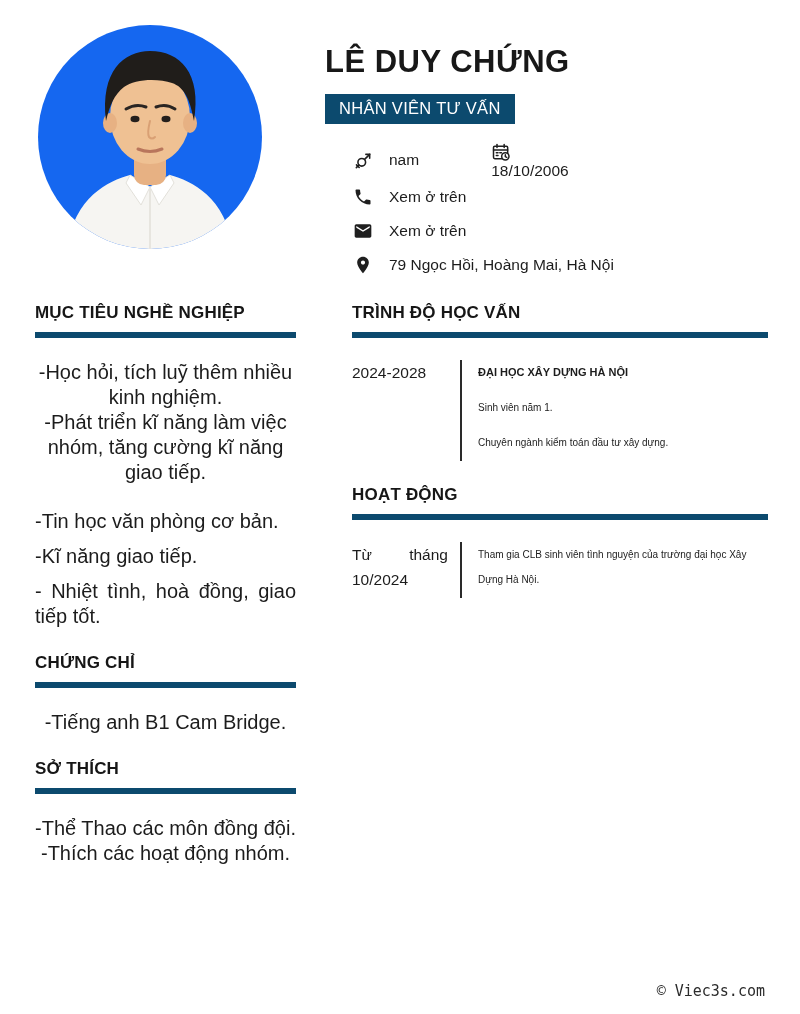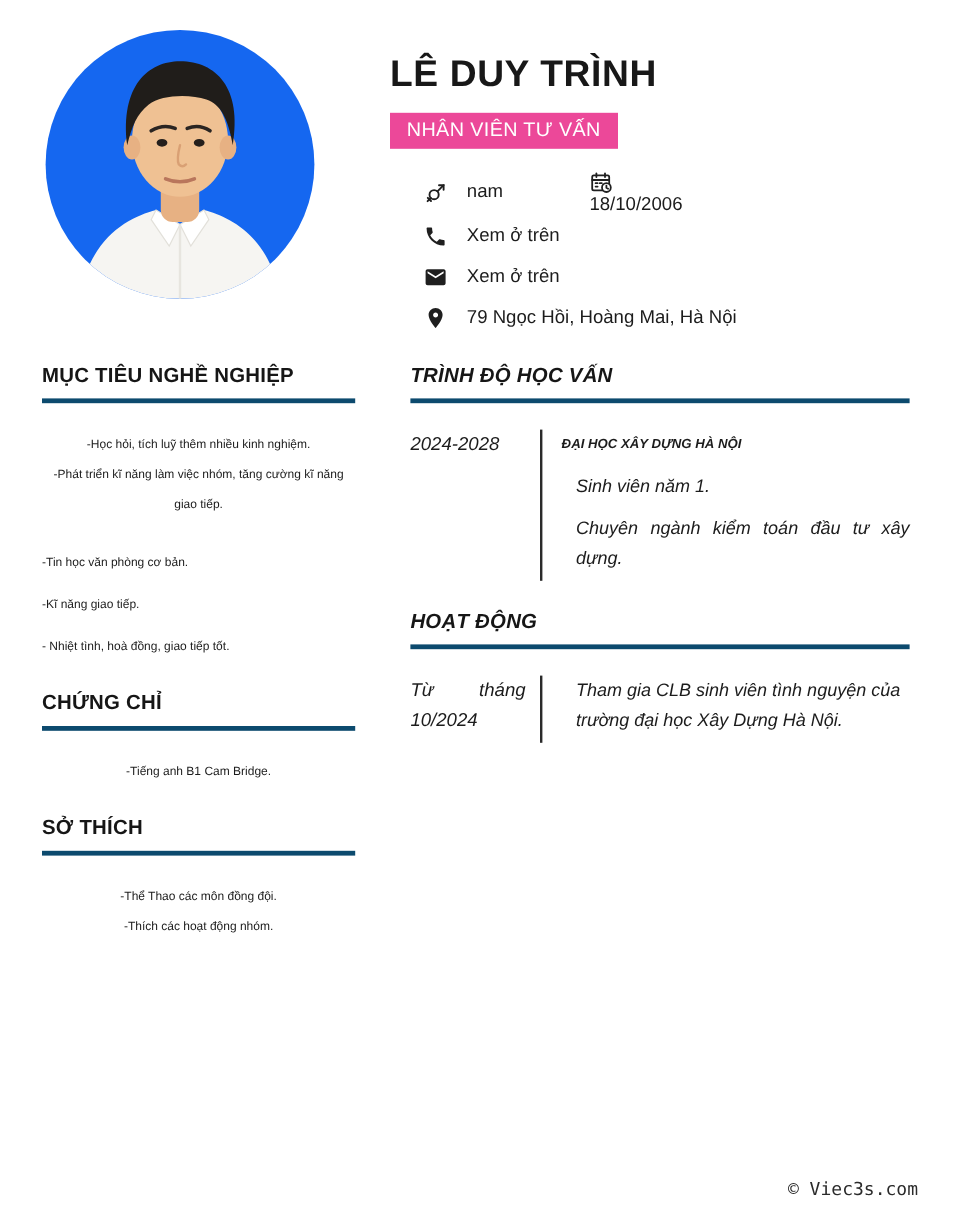--- a/index.html
+++ b/index.html
@@ -23,66 +23,66 @@
   .photo-wrap svg { display:block; width:100%; height:100%; }
 
   
   .header-right { position:absolute; left:325px; top:44px; width:445px; }
   .cv-name {
     font-size:31px; font-weight:bold; letter-spacing:0.5px; color:#181818;
   }
   .title-badge {
     display:inline-block;
     margin-top:14px;
-    background:#ec4899; color:#ffffff;
+    background:#0c4a6e; color:#ffffff;
     font-size:16.5px; letter-spacing:0.3px;
     padding:5px 14px 6px 14px;
   }
   .contact { margin-top:18px; margin-left:28px; }
   .contact-row { display:flex; align-items:center; min-height:34px; }
   .contact-pair { display:flex; }
   .contact-cell { display:flex; align-items:flex-start; }
   .contact-cell.second { margin-left:72px;flex-direction:column; }
   .c-icon { width:20px; height:20px; margin-right:16px; flex:0 0 auto; display:flex; align-items:center; justify-content:center; }
   .c-icon svg { width:20px; height:20px; }
   .c-text { font-size:15.5px; color:#1c1c1c; }
 
   
   .col-left  { position:absolute; left:35px;  top:303px; width:261px; }
-  .col-right { position:absolute; left:342px; top:303px; width:416px;font-style:italic; }
+  .col-right { position:absolute; left:352px; top:303px; width:416px; }
 
   .section { margin-bottom:24px; }
   .section-heading {
     font-size:17px; font-weight:bold; color:#161616;
     letter-spacing:0.2px;
     padding-bottom:9px;
-    border-bottom:4px solid #0c4a6e;
+    border-bottom:6px solid #0c4a6e;
     margin-bottom:22px;
   }
-  .body-text { font-size:10px; line-height:25px; color:#1c1c1c; }
+  .body-text { font-size:20px; line-height:25px; color:#1c1c1c; }
   .just { text-align:justify; }
   .gap-items p { margin-bottom:10px; }
   .tight-items p { margin-bottom:0;text-align:center; }
 
   
   .entry { display:flex; margin-bottom:14px; }
   .entry-period {
     width:108px; flex:0 0 108px;
     font-size:15.5px; line-height:25px;
     text-align:justify;
     padding-right:12px;
   }
   .entry-content {
     flex:1;
     border-left:2px solid #2a2a2a;
     padding-left:16px;
     padding-bottom:6px;
   }
   .entry-title { font-size:11px; font-weight:bold; line-height:25px; margin-bottom:10px; }
-  .entry-content p.detail { font-size:15px; line-height:25px; margin-bottom:10px;margin-left:12px; }
+  .entry-content p.detail { font-size:10px; line-height:25px; margin-bottom:10px; }
   .entry-content p.detail:last-child { margin-bottom:0; }
 
   
   .footer {
     position:absolute; right:35px; bottom:14px;
     font-family:"DejaVu Sans Mono", monospace;
     font-size:15px; color:#2b2b2b;
   }
 </style>
 </head>
@@ -111,21 +111,21 @@
     <ellipse cx="97" cy="94" rx="4.5" ry="3.2" fill="#241f1c"></ellipse>
     <ellipse cx="128" cy="94" rx="4.5" ry="3.2" fill="#241f1c"></ellipse>
 
     <path d="M112 96 q-3 12 -1 16 q3 3 6 0" stroke="#d9a074" stroke-width="2" fill="none" stroke-linecap="round"></path>
 
     <path d="M100 124 q12 5 24 0" stroke="#b9765c" stroke-width="3" fill="none" stroke-linecap="round"></path>
   </svg>
 </div>
 
 <div class="header-right">
-  <div class="cv-name">LÊ DUY TRÌNH</div>
+  <div class="cv-name">LÊ DUY CHỨNG</div>
   <div class="title-badge">NHÂN VIÊN TƯ VẤN</div>
 
   <div class="contact">
     <div class="contact-row contact-pair">
       <div class="contact-cell">
         <span class="c-icon">
           <svg viewBox="0 0 24 24" fill="none" stroke="#1f1f1f" stroke-width="1.9" stroke-linecap="round">
             <circle cx="10.5" cy="13.5" r="4.6"></circle>
             <path d="M13.9 10.1 L20 4"></path>
             <path d="M15.4 4 H20 V8.6"></path>

